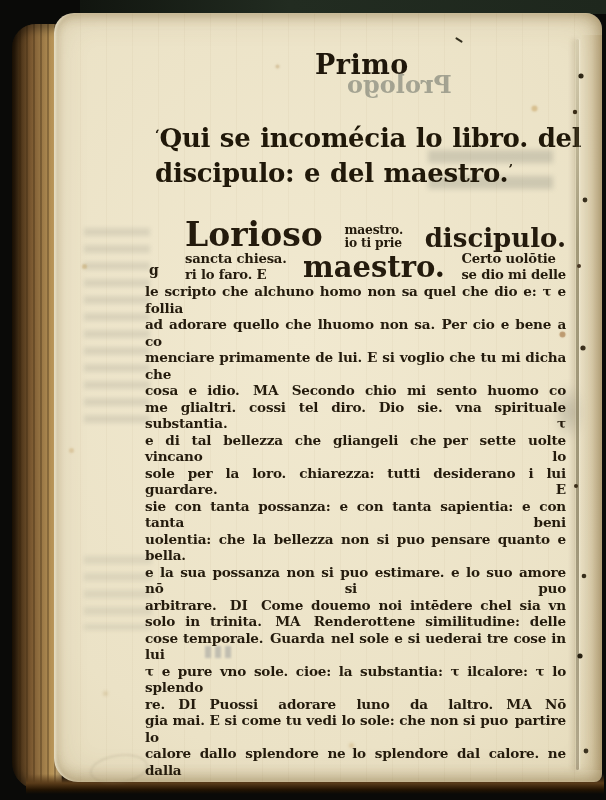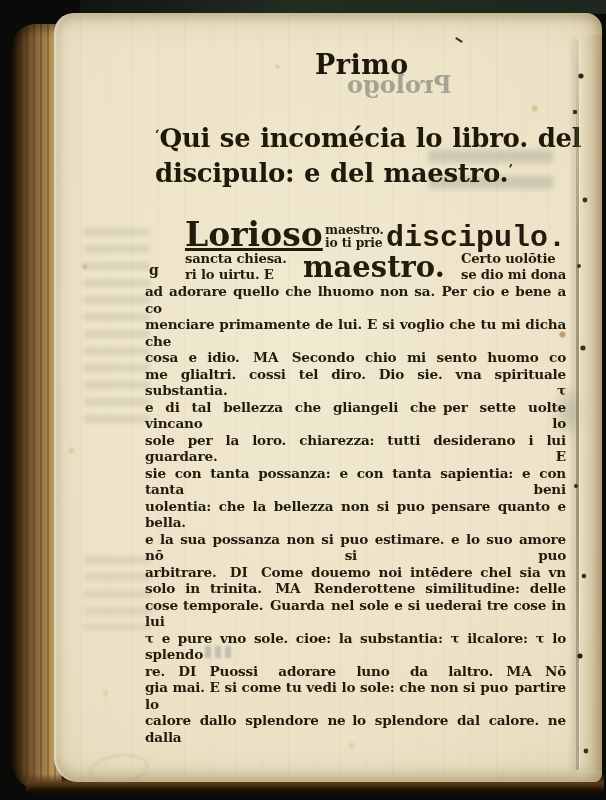--- a/index.html
+++ b/index.html
@@ -80,23 +80,23 @@
     font-size:13.6px;line-height:16.5px;font-weight:700;color:#241b0d;
     letter-spacing:-.2px;
   }
   .text-line{text-align:justify;text-align-last:justify;}
   .indent-line{margin-left:40px;text-align:justify;text-align-last:justify;}
   .guide-letter{position:absolute;left:4px;top:45px;font-size:14px;font-weight:700;}
   .open-row{
     margin-left:40px;height:33px;display:flex;align-items:flex-end;
     justify-content:space-between;
   }
-  .big-lorioso{font-size:33px;line-height:30px;letter-spacing:0;text-decoration:underline;}
+  .big-lorioso{font-size:33px;line-height:30px;letter-spacing:0;}
   .speaker-stack{display:flex;flex-direction:column;font-size:12.3px;line-height:12.5px;padding-bottom:1px;text-align:left;}
-  .big-discipulo{font-size:30px;line-height:24px;letter-spacing:0;font-family:Liberation Mono, monospace;}
+  .big-discipulo{font-size:26px;line-height:24px;letter-spacing:0;}
   .maestro-row{
     margin-left:40px;height:33px;display:flex;align-items:center;
     justify-content:space-between;
   }
   .mcol{display:flex;flex-direction:column;font-size:13.2px;line-height:16px;text-align:left;justify-content:flex-end;}
   .big-maestro{font-size:29px;line-height:28px;letter-spacing:0;}
   
   .ghost-block{position:absolute;pointer-events:none;}
   .gb-title{
     left:374px;top:137px;width:125px;height:52px;filter:blur(2.5px);
@@ -176,29 +176,30 @@
           <span>maestro.</span>
           <span>io ti prie</span>
         </span>
         <span class="big-discipulo">discipulo.</span>
       </div>
 
 
       <div class="maestro-row">
         <span class="mcol">
           <span>sancta chiesa.</span>
-          <span>ri lo uirtu. E</span>
+          <span>ri lo faro. E</span>
         </span>
         <span class="big-maestro">maestro.</span>
         <span class="mcol">
           <span>Certo uolōtie</span>
-          <span>se dio mi dona</span>
+          <span>se dio mi delle</span>
         </span>
       </div>
 
+      <div class="text-line">le scripto che alchuno homo non sa quel che dio e: τ e follia</div>
       <div class="text-line">ad adorare quello che lhuomo non sa. Per cio e bene a co</div>
       <div class="text-line">menciare primamente de lui. E si voglio che tu mi dicha che</div>
       <div class="text-line">cosa e idio. MA Secondo chio mi sento huomo co</div>
       <div class="text-line">me glialtri. cossi tel diro. Dio sie. vna spirituale substantia. τ</div>
       <div class="text-line">e di tal bellezza che gliangeli che per sette uolte vincano lo</div>
       <div class="text-line">sole per la loro. chiarezza: tutti desiderano i lui guardare. E</div>
       <div class="text-line">sie con tanta possanza: e con tanta sapientia: e con tanta beni</div>
       <div class="text-line">uolentia: che la bellezza non si puo pensare quanto e bella.</div>
       <div class="text-line">e la sua possanza non si puo estimare. e lo suo amore nō si puo</div>
       <div class="text-line">arbitrare. DI Come douemo noi intēdere chel sia vn</div>

